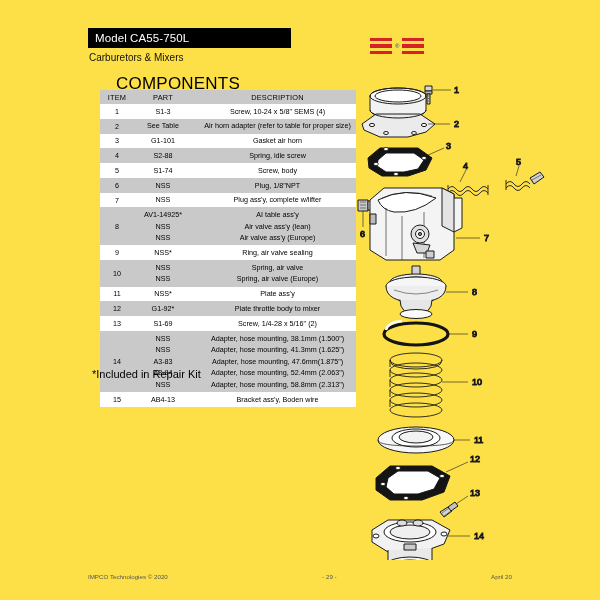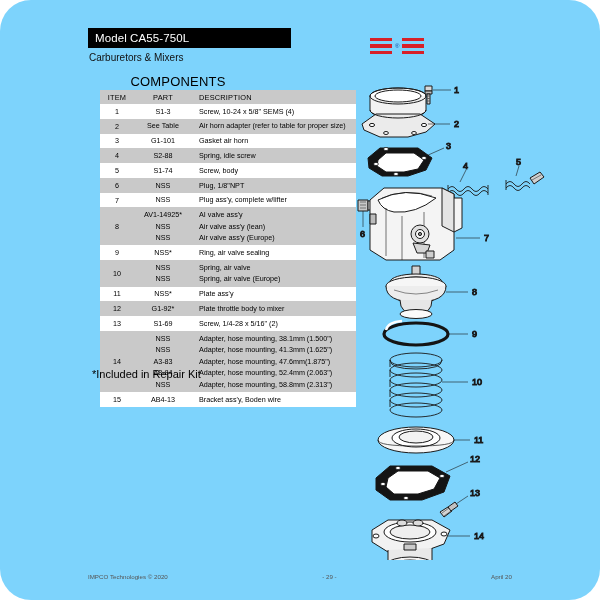--- a/index.html
+++ b/index.html
@@ -6,22 +6,21 @@
   html, body {
     margin: 0; padding: 0;
     width: 600px; height: 600px;
     background: #ffffff;
     font-family: "Liberation Sans", sans-serif;
     overflow: hidden;
   }
   #page {
     position: relative;
     width: 600px; height: 600px;
-    background: #7dd3fc;
-    border-radius: 31px;
+    background: #fde047;
   }
 
   
   .model-bar {
     position: absolute;
     left: 88px; top: 28px;
     width: 203px; height: 20px;
     background: #000000;
     color: #ffffff;
     font-size: 11.5px;
@@ -33,21 +32,21 @@
     position: absolute;
     left: 89px; top: 52px;
     font-size: 10px;
     color: #111111;
   }
   .components-title {
     position: absolute;
     left: 0; top: 74px;
     width: 356px;
     text-align: center;
-    font-size: 13px;
+    font-size: 17px;
     color: #000000;
     letter-spacing: 0.2px;
   }
 
   
   .logo-wrap {
     position: absolute;
     left: 370px; top: 33px;
     width: 122px; height: 26px;
     display: flex;
@@ -98,21 +97,21 @@
   }
   .parts-table td {
     padding: 1.6px 0;
     border: none;
     vertical-align: middle;
   }
   .parts-table tr.shade td { background: #c9c9c9; }
   .parts-table tr.plain td { background: #ffffff; }
   .col-item { width: 34px; text-align: center; }
   .col-part { width: 58px; text-align: center; }
-  .col-desc { width: 164px; text-align: left; padding-left: 7px !important; margin-top: 21px; }
+  .col-desc { width: 164px; text-align: center; padding-left: 7px !important; margin-top: 21px; }
   .sub-line { line-height: 11.6px; }
 
   .footnote {
     position: absolute;
     left: 92px; top: 368px;
     font-size: 11px;
     color: #000000;
   }
 
   
@@ -231,21 +230,21 @@
           </td>
         </tr>
         <tr class="shade">
           <td class="col-item">8</td>
           <td class="col-part">
             <div class="sub-line">AV1-14925*</div>
             <div class="sub-line">NSS</div>
             <div class="sub-line">NSS</div>
           </td>
           <td class="col-desc">
-            <div class="sub-line">AI valve ass'y</div>
+            <div class="sub-line">AI table ass'y</div>
             <div class="sub-line">Air valve ass'y (lean)</div>
             <div class="sub-line">Air valve ass'y (Europe)</div>
           </td>
         </tr>
         <tr class="plain">
           <td class="col-item">9</td>
           <td class="col-part">
             <div class="sub-line">NSS*</div>
           </td>
           <td class="col-desc">

